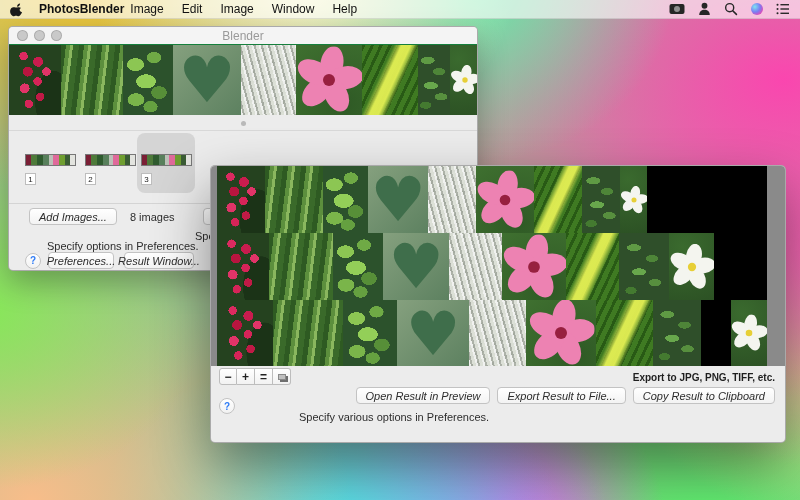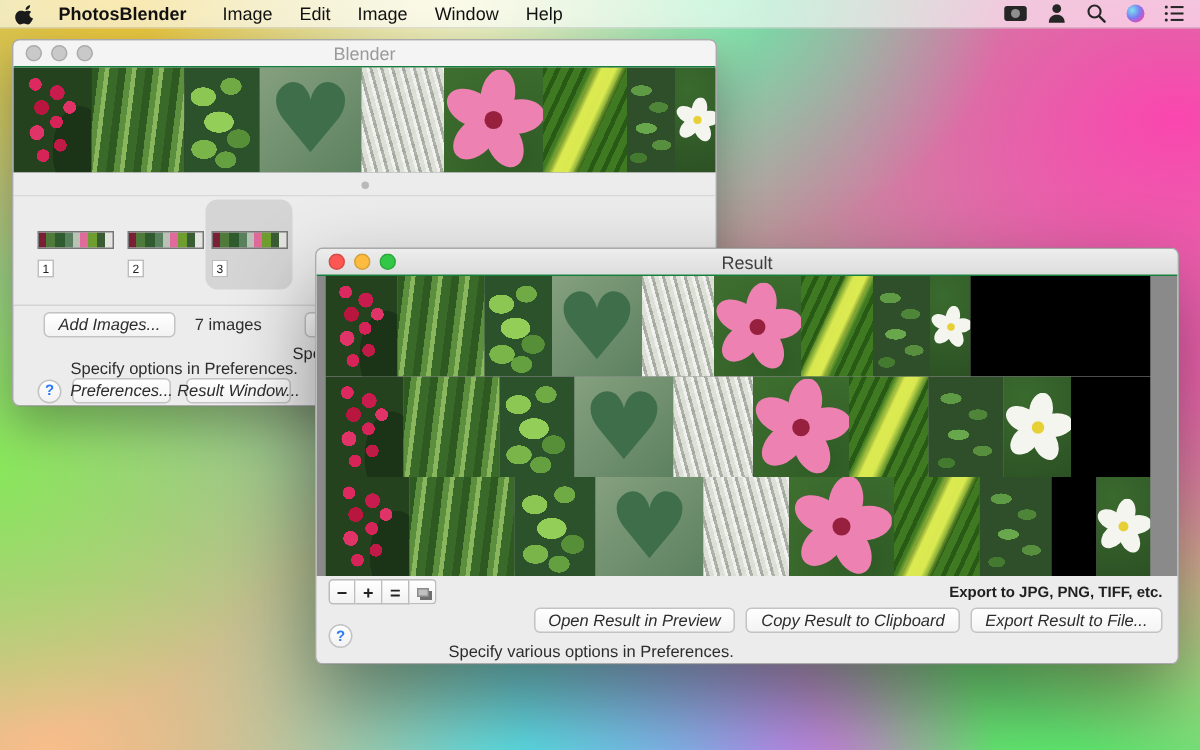--- a/index.html
+++ b/index.html
@@ -21,21 +21,21 @@
       radial-gradient(ellipse 250px 220px at 54% 104%, rgba(171,139,239,1), rgba(171,139,239,0) 70%),
       radial-gradient(ellipse 230px 210px at 63% 104%, rgba(238,95,240,1), rgba(238,95,240,0) 70%),
       radial-gradient(ellipse 430px 280px at 88% 104%, rgba(90,238,108,1), rgba(90,238,108,0) 74%);
   }
 
   
   .menubar { position:absolute; left:0; top:0; width:800px; height:19px;
     background:rgba(255,255,255,0.62); border-bottom:1px solid rgba(0,0,0,0.10);
     display:flex; align-items:center; padding:0 10px; font-size:12px; color:#111; z-index:30; }
   .menubar .apple { display:flex; align-items:center; margin-right:16px; }
-  .menubar .appname { font-weight:bold; margin-right:24px; }
+  .menubar .appname { font-weight:bold; margin-right:6px; }
   .menubar .menus { display:flex; gap:18px; }
   .menubar .menu-item { cursor:default; }
   .statusicons { margin-left:auto; display:flex; align-items:center; gap:13px; }
   .siri-dot { width:12px; height:12px; border-radius:50%;
     background:radial-gradient(circle at 32% 32%, #7de5f0, #7a7df2 45%, #e14ab8 78%, #f07ab0); }
 
   
   .window { position:absolute; border:1px solid rgba(0,0,0,0.28); border-radius:5px;
     background:#ececec; overflow:hidden; }
   .titlebar { position:relative; height:18px; display:flex; align-items:center;
@@ -239,43 +239,35 @@
       <div class="thumb" style="left:76px"></div>
       <div class="thumb" style="left:132px"></div>
       <span class="thumb-num" style="left:16px">1</span>
       <span class="thumb-num" style="left:76px">2</span>
       <span class="thumb-num" style="left:132px">3</span>
     </div>
 
     <div class="blender-controls">
       <div class="row-abs" style="left:20px; top:4px; gap:0;">
         <button class="push-btn">Add Images...</button>
-        <span class="small-note" style="margin-left:13px;">7 images</span>
+        <span class="small-note" style="margin-left:13px;">8 images</span>
         <button class="push-btn" style="margin-left:28px;">Edit...</button>
         <button class="push-btn" style="margin-left:14px;">Insert...</button>
       </div>
       <span class="small-note" style="position:absolute; left:186px; top:26px; white-space:nowrap;">Specify</span>
       <span class="small-note" style="position:absolute; left:38px; top:36px;">Specify options in Preferences.</span>
       <div class="row-abs" style="left:16px; top:48px; gap:0;">
         <span class="help-btn">?</span>
         <button class="push-btn" style="margin-left:7px; width:66px;">Preferences...</button>
         <button class="push-btn" style="margin-left:10px; width:70px;">Result Window...</button>
       </div>
     </div>
   </div>
 
   <div class="window active" id="result">
-    <div class="titlebar">
-      <div class="lights">
-        <span class="light red"></span>
-        <span class="light yellow"></span>
-        <span class="light green"></span>
-      </div>
-      <span class="title">Result</span>
-    </div>
 
     <div id="result-imagezone">
       <div id="result-image">
         <div class="result-row" style="height: 67px;">
             <div class="seg seg-berries" style="width: 48px;"></div>
             <div class="seg seg-bamboo" style="width: 58px;"></div>
             <div class="seg seg-ivy" style="width: 45px;"></div>
             <div class="seg seg-heart" style="width: 60px;">
               <span class="heart-glyph" style="font-size: 62px;">♥</span>
             </div>
@@ -377,20 +369,20 @@
           <span class="seg-btn">+</span>
           <span class="seg-btn">=</span>
         </div>
       <span class="seg-btn iconcell" style="position:absolute; left:62px; top:2px;">
         <span class="pages-ico"></span>
       </span>
       <span class="small-note" style="position:absolute; left:88px; top:5px;margin-top:40px;">Specify various options in Preferences.</span>
       <span class="export-hint">Export to JPG, PNG, TIFF, etc.</span>
       <div class="result-actions">
           <span class="push-btn">Open Result in Preview</span>
+          <span class="push-btn">Export Result to File...</span>
           <span class="push-btn">Copy Result to Clipboard</span>
-          <span class="push-btn">Export Result to File...</span>
         </div>
       <span class="help-btn" style="position:absolute; left:8px; top:32px;">?</span>
     </div>
   </div>
 
 </div>
 
 </body></html>

